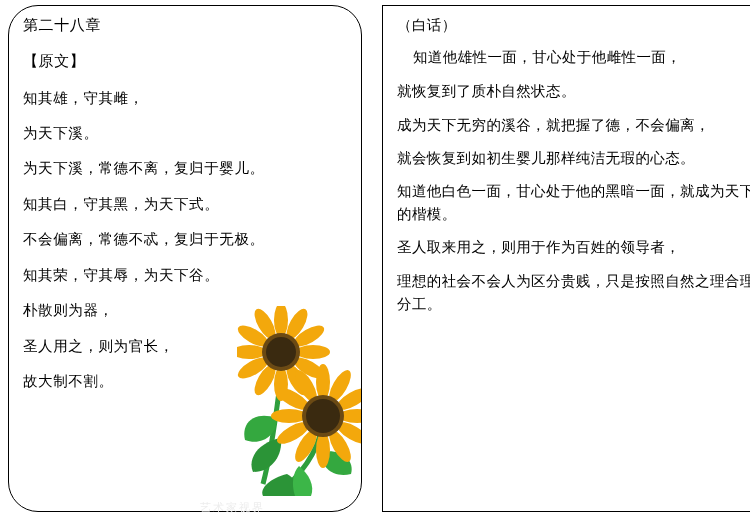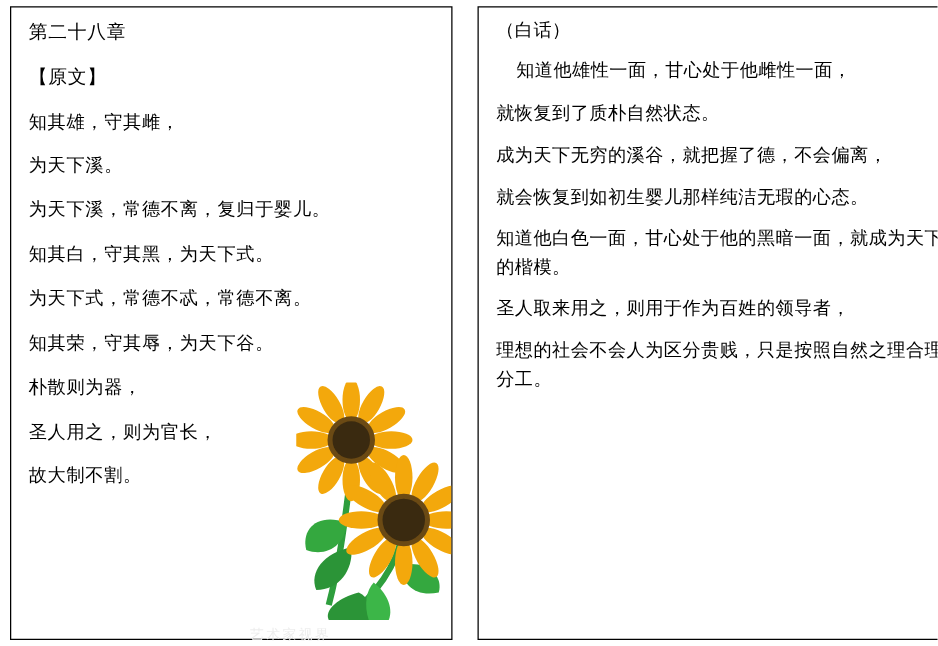--- a/index.html
+++ b/index.html
@@ -27,20 +27,21 @@
     border: 1px solid #000000;
     background: #ffffff;
     overflow: hidden;
   }
   #left-panel {
     left: 8px;
     top: 5px;
     width: 354px;
     height: 507px;
     padding: 8px 14px 0 14px;
+    border-radius: 30px;
   }
   #right-panel {
     left: 382px;
     top: 5px;
     width: 396px;
     height: 507px;
     padding: 8px 14px 0 14px;
   }
   .line {
     font-size: 14.5px;
@@ -107,21 +108,21 @@
 
 <div class="page">
 
   <div class="panel" id="left-panel">
     <div class="line heading">第二十八章</div>
     <div class="line heading">【原文】</div>
     <div class="line">知其雄，守其雌，</div>
     <div class="line">为天下溪。</div>
     <div class="line">为天下溪，常德不离，复归于婴儿。</div>
     <div class="line">知其白，守其黑，为天下式。</div>
-    <div class="line">为天下式，常德不忒，常德不离。</div>
+    <div class="line">不会偏离，常德不忒，复归于无极。</div>
     <div class="line">知其荣，守其辱，为天下谷。</div>
     <div class="line">朴散则为器，</div>
     <div class="line">圣人用之，则为官长，</div>
     <div class="line">故大制不割。</div>
 
     <svg id="sunflower-illustration" viewBox="0 0 130 190">
 
       <path d="M44 70 C40 100, 36 140, 26 178" stroke="#2e9e3d" stroke-width="5" fill="none"></path>
       <path d="M86 112 C84 140, 70 162, 48 182" stroke="#2e9e3d" stroke-width="5" fill="none"></path>
 

